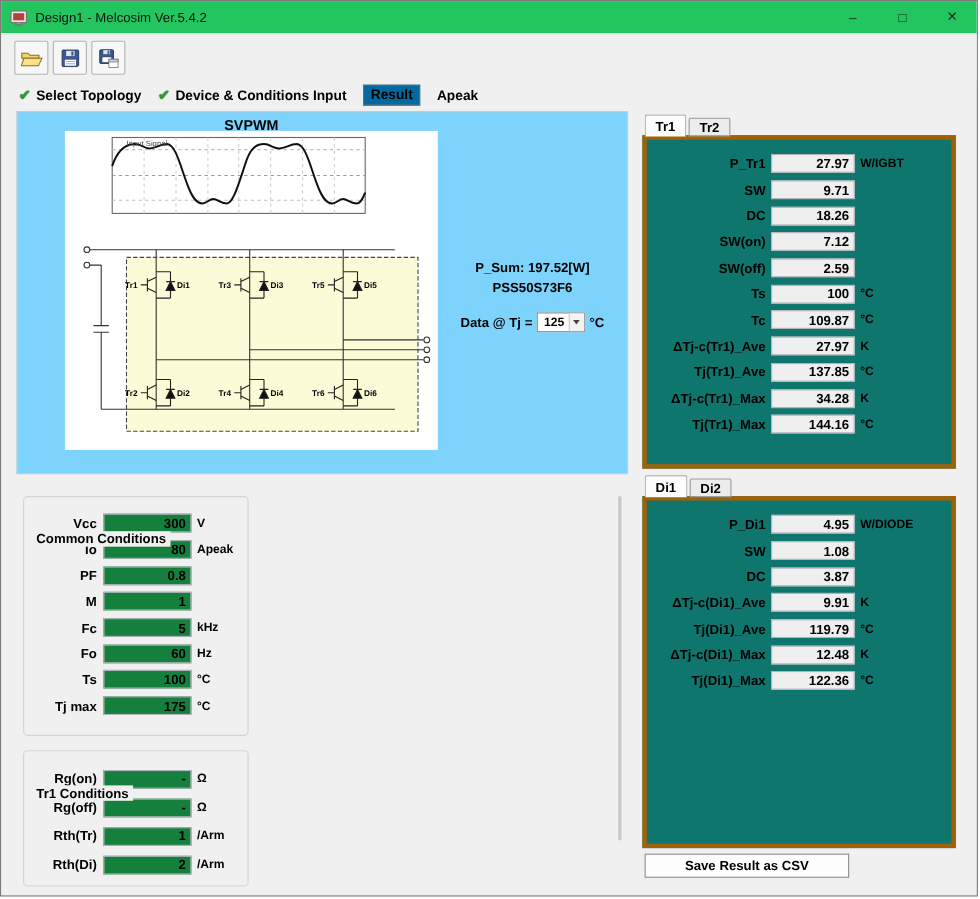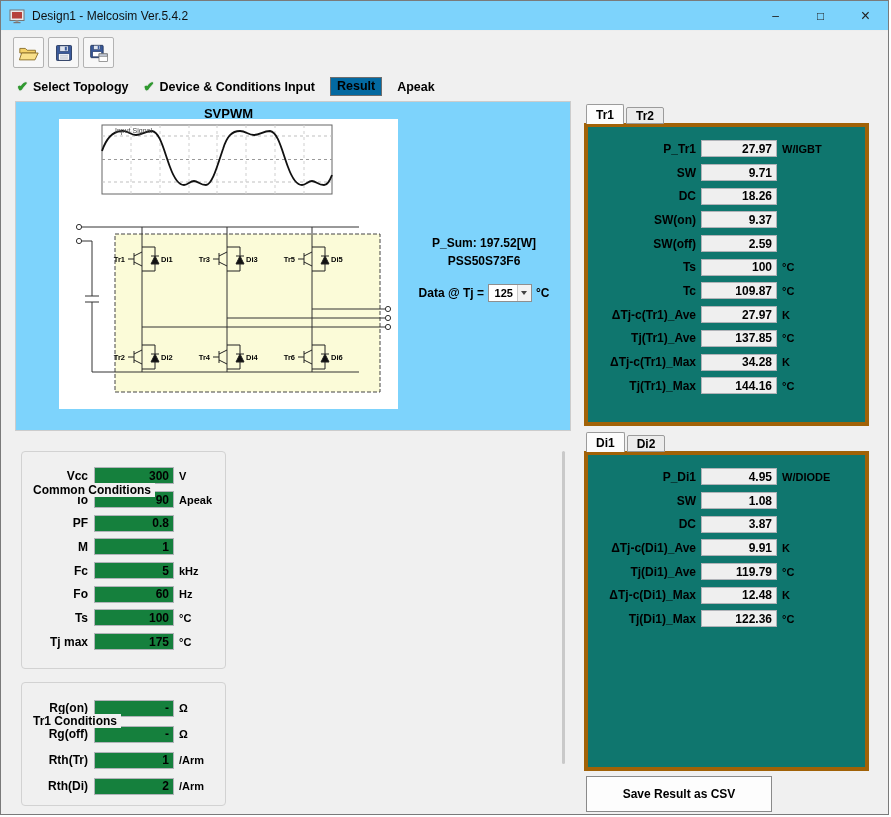--- a/index.html
+++ b/index.html
@@ -1,20 +1,20 @@
 <!DOCTYPE html>
 <html><head>
 <meta charset="utf-8">
 <style>
   * { box-sizing: border-box; margin: 0; padding: 0; }
   html,body { width: 891px; height: 817px; background:#fff; font-family:"Liberation Sans",sans-serif; }
   #window { position:relative; width:889px; height:815px; border:1px solid #7a7a7a; background:#f0f0f0; overflow:hidden; }
 
   
-  .titlebar { position:absolute; top:0; left:0; right:0; height:30px; background:#7dd3fc; display:flex; align-items:center; border-bottom:1px solid #ededed; }
+  .titlebar { position:absolute; top:0; left:0; right:0; height:30px; background:#22c55e; display:flex; align-items:center; border-bottom:1px solid #ededed; }
   .app-icon { margin-left:8px; width:16px; height:16px; flex:0 0 auto; }
   .title-text { margin-left:7px; font-size:12px; color:#111; }
   .win-controls { margin-left:auto; display:flex; height:100%; }
   .win-btn { width:45px; height:100%; display:flex; align-items:center; justify-content:center; font-size:12px; color:#222; }
   .win-btn.close { font-size:16px; }
 
   
   .toolbar { position:absolute; top:31px; left:0; right:0; height:41px; background:#f0f0f0; display:flex; align-items:center; padding-left:12px; gap:4px; }
   .tool-btn { width:31px; height:31px; border:1px solid #b3b3b3; background:#f7f7f7; border-radius:2px; display:flex; align-items:center; justify-content:center; }
 
@@ -49,21 +49,21 @@
   .groupbox { position:absolute; border:1px solid #d2d2d2; border-radius:4px; }
   .gb-title { position:absolute; top:-8px; left:7px; background:#f0f0f0; padding:0 4px; font-size:12px; font-weight:bold; white-space:nowrap;margin-top:39px; }
   .gb-body { padding-top:12px; }
   .crow { display:flex; align-items:center; height:23.7px; padding-left:4px; }
   .crow.tall { height:26px; }
   .clabel { width:62px; text-align:right; font-size:12px; font-weight:bold; white-space:nowrap; }
   .cbox { margin-left:6px; width:80px; height:17px; background:#15803d; border:1px solid #b0b3b8; display:flex; align-items:center; justify-content:flex-end; padding-right:4px; font-size:12px; font-weight:bold; }
 
   .vscroll { position:absolute; left:561px; top:450px; width:3px; height:313px; background:#c9c9c9; border-radius:2px; }
 
-  .csv-btn { position:absolute; left:585px; top:775px; width:186px; height:36px; background:#fdfdfd; border:1px solid #8a8a8a; font-size:12px; font-weight:bold; display:flex; align-items:center; justify-content:center; }
+  .csv-btn { position:absolute; left:585px; top:775px; width:186px; height:22px; background:#fdfdfd; border:1px solid #8a8a8a; font-size:12px; font-weight:bold; display:flex; align-items:center; justify-content:center; }
 
   svg text { font-family:"Liberation Sans",sans-serif; }
 </style>
 </head>
 <body>
 
 <div id="window">
 
   <div class="titlebar">
     <svg class="app-icon" viewBox="0 0 16 16">
@@ -293,21 +293,21 @@
         <span class="valbox">9.71</span>
         <span class="unit"></span>
       </div>
     <div class="rrow">
         <span class="rlabel">DC</span>
         <span class="valbox">18.26</span>
         <span class="unit"></span>
       </div>
     <div class="rrow">
         <span class="rlabel">SW(on)</span>
-        <span class="valbox">9.37</span>
+        <span class="valbox">7.12</span>
         <span class="unit"></span>
       </div>
     <div class="rrow">
         <span class="rlabel">SW(off)</span>
         <span class="valbox">2.59</span>
         <span class="unit"></span>
       </div>
     <div class="rrow">
         <span class="rlabel">Ts</span>
         <span class="valbox">100</span>
@@ -385,21 +385,21 @@
   <div class="groupbox" style="left:20px; top:450px; width:205px; height:218px;">
     <div class="gb-title">Common Conditions</div>
     <div class="gb-body">
       <div class="crow">
           <span class="clabel">Vcc</span>
           <span class="cbox">300</span>
           <span class="unit">V</span>
         </div>
       <div class="crow">
           <span class="clabel">Io</span>
-          <span class="cbox">90</span>
+          <span class="cbox">80</span>
           <span class="unit">Apeak</span>
         </div>
       <div class="crow">
           <span class="clabel">PF</span>
           <span class="cbox">0.8</span>
           <span class="unit"></span>
         </div>
       <div class="crow">
           <span class="clabel">M</span>
           <span class="cbox">1</span>

